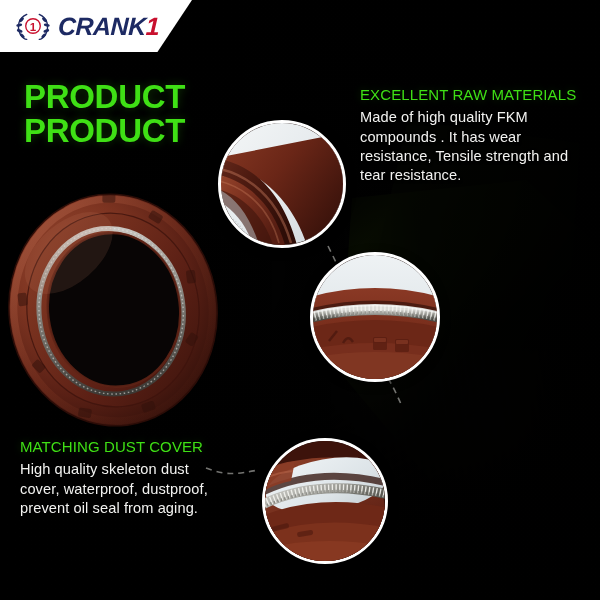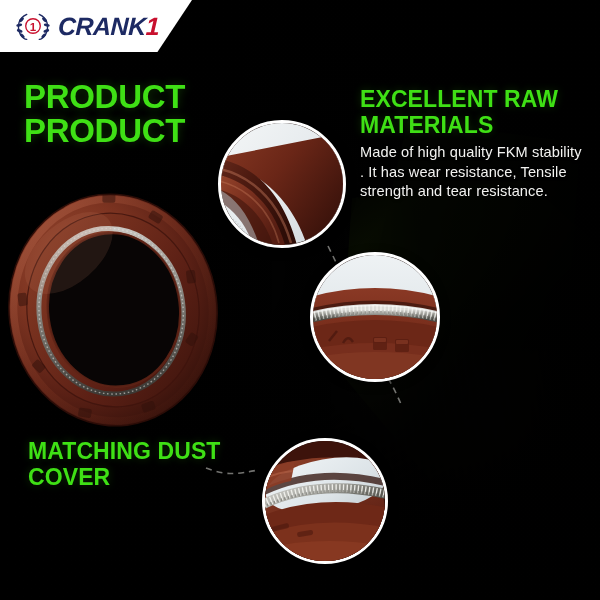--- a/index.html
+++ b/index.html
@@ -132,39 +132,39 @@
     font-weight: 700;
     font-size: 33px;
     line-height: 1.04;
     letter-spacing: -0.3px;
     text-shadow: 0 0 10px rgba(63,224,21,0.25);
   }
 
   .block { position: absolute; }
   .block h3 {
     color: #3fe015;
-    font-weight: 700;
-    font-size: 23px;
+    font-weight: 400;
+    font-size: 15px;
     line-height: 1.14;
     letter-spacing: 0.1px;
     margin-bottom: 5px;
     text-shadow: 0 0 8px rgba(63,224,21,0.22);
   }
   .block p {
     color: #f2f2f0;
     font-size: 14.6px;
     line-height: 1.33;
     font-weight: 400;
     letter-spacing: 0.1px;
     text-shadow: 0 1px 3px rgba(0,0,0,0.95);
   }
 
   #blk-raw     { left: 360px; top: 86px;  width: 228px; }
   #blk-leak    { left: 392px; top: 394px; width: 200px; }
-  #blk-dust    { left: 28px;  top: 438px; width: 210px; }
+  #blk-dust    { left: 20px;  top: 438px; width: 210px; }
 
   
   .hero-seal {
     position: absolute;
     left: 4px; top: 192px;
     width: 218px; height: 236px;
     transform: rotate(-7deg);
   }
 
   
@@ -441,21 +441,22 @@
     </div>
   </div>
 
   <div class="title-main">
     <div>PRODUCT</div>
     <div>PRODUCT</div>
   </div>
 
   <div class="block" id="blk-raw">
     <h3>EXCELLENT RAW MATERIALS</h3>
-    <p>Made of high quality FKM stability . It has wear resistance, Tensile strength and tear resistance.</p>
+    <p>Made of high quality FKM compounds . It has wear resistance, Tensile strength and tear resistance.</p>
   </div>
 
 
   <div class="block" id="blk-dust">
     <h3>MATCHING DUST COVER</h3>
+    <p>High quality skeleton dust cover, waterproof, dustproof, prevent oil seal from aging.</p>
   </div>
 
 </div>
 
 </body></html>

